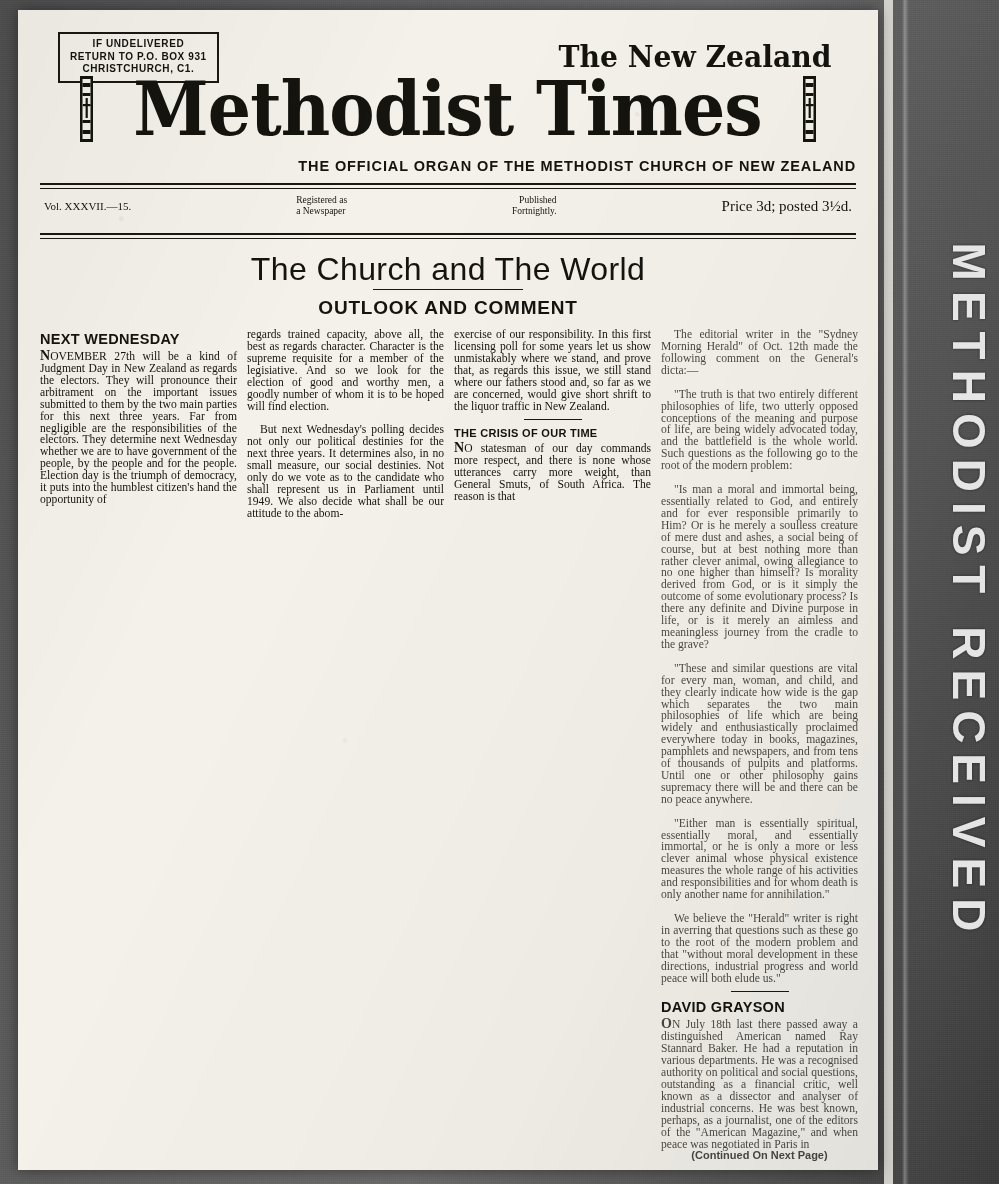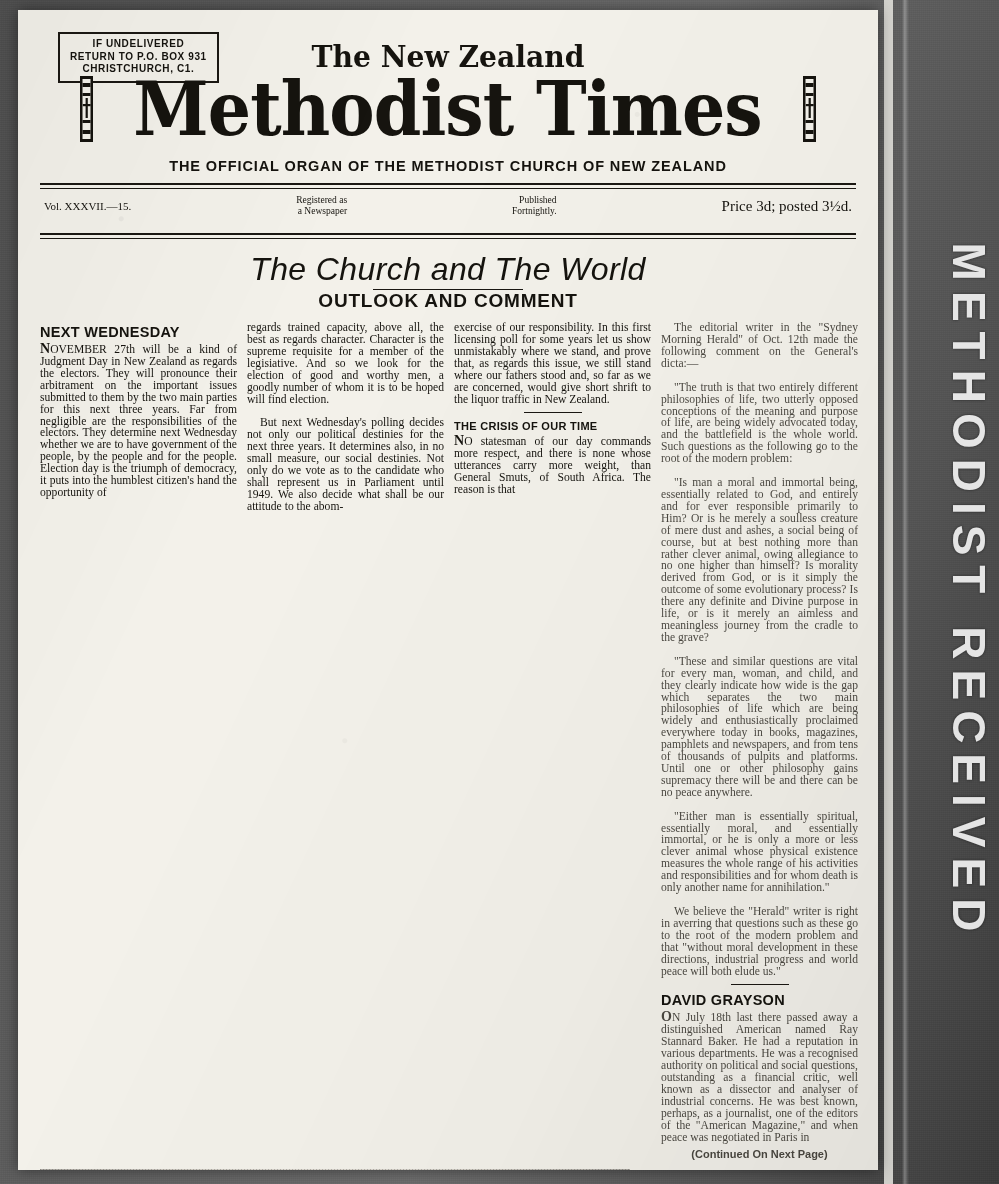--- a/index.html
+++ b/index.html
@@ -118,21 +118,21 @@
     line-height: 1.25;
     font-family: "Liberation Sans", sans-serif;
     font-weight: bold;
     font-size: 10px;
     letter-spacing: .6px;
     background: #f3f1ea;
   }
   #return-box div { white-space: nowrap; }
 
   
-  #masthead { text-align: center; }
+  #masthead { text-align: right; }
   #masthead-pre {
     font-family: "DejaVu Serif", serif;
     font-weight: bold;
     font-size: 30px;
     letter-spacing: 0px;
     margin-top: 16px;
     line-height: 1;
     
     transform: scaleX(.94);
   }
@@ -178,50 +178,50 @@
     display: flex;
     align-items: center;
     justify-content: space-between;
     padding: 6px 4px 7px 4px;
     font-family: "Liberation Serif", serif;
   }
   #folio .vol { font-size: 11px; }
   #folio .reg {
     font-size: 9.5px;
     line-height: 1.15;
-    text-align: right;
+    text-align: left;
   }
   #folio .place { font-size: 16px; }
   #folio .pub {
     font-size: 9.5px;
     line-height: 1.15;
     text-align: right;
   }
   #folio .price { font-size: 15px; }
 
   
   #headline-block { text-align: center; margin-top: 12px; }
   #headline {
     font-family: "Liberation Sans", sans-serif;
     font-size: 32px;
     font-weight: normal;
     letter-spacing: .4px;
-    font-style: italic;
   }
   #headline-underline {
     width: 150px;
     height: 1px;
     background: #1b1813;
     margin: 1px auto 0 auto;
   }
   #subheadline {
     font-family: "Liberation Sans", sans-serif;
     font-weight: bold;
     font-size: 19px;
     letter-spacing: .8px;
+    margin-top: 7px;
   }
 
   
   #cols-top {
     display: flex;
     gap: 10px;
     margin-top: 10px;
   }
   .col { width: 197px; flex: none; }
 
@@ -397,21 +397,21 @@
       <div class="col faded">
         <p class="body">The editorial writer in the "Sydney Morning Herald" of Oct. 12th made the following comment on the General's dicta:—</p>
         <p class="body">"The truth is that two entirely different philosophies of life, two utterly opposed conceptions of the meaning and purpose of life, are being widely advocated today, and the battlefield is the whole world. Such questions as the following go to the root of the modern problem:</p>
         <p class="body">"Is man a moral and immortal being, essentially related to God, and entirely and for ever responsible primarily to Him? Or is he merely a soulless creature of mere dust and ashes, a social being of course, but at best nothing more than rather clever animal, owing allegiance to no one higher than himself? Is morality derived from God, or is it simply the outcome of some evolutionary process? Is there any definite and Divine purpose in life, or is it merely an aimless and meaningless journey from the cradle to the grave?</p>
         <p class="body">"These and similar questions are vital for every man, woman, and child, and they clearly indicate how wide is the gap which separates the two main philosophies of life which are being widely and enthusiastically proclaimed everywhere today in books, magazines, pamphlets and newspapers, and from tens of thousands of pulpits and platforms. Until one or other philosophy gains supremacy there will be and there can be no peace anywhere.</p>
         <p class="body">"Either man is essentially spiritual, essentially moral, and essentially immortal, or he is only a more or less clever animal whose physical existence measures the whole range of his activities and responsibilities and for whom death is only another name for annihilation."</p>
         <p class="body">We believe the "Herald" writer is right in averring that questions such as these go to the root of the modern problem and that "without moral development in these directions, industrial progress and world peace will both elude us."</p>
         <div class="mini-rule"></div>
         <div class="col-head">DAVID GRAYSON</div>
         <p class="body noindent dropcap">ON July 18th last there passed away a distinguished American named Ray Stannard Baker. He had a reputation in various departments. He was a recognised authority on political and social questions, outstanding as a financial critic, well known as a dissector and analyser of industrial concerns. He was best known, perhaps, as a journalist, one of the editors of the "American Magazine," and when peace was negotiated in Paris in</p>
-        <p class="body noindent" style="text-align:center;font-family:'Liberation Sans',sans-serif;font-weight:bold;font-size:11px;margin-top:6px;">(Continued On Next Page)</p>
+        <p class="body noindent" style="text-align:center;font-family:'Liberation Sans',sans-serif;font-weight:bold;font-size:11px;margin-top:0;">(Continued On Next Page)</p>
       </div>
     </div>
 
     <div id="photo-wrap">
       <div id="photo">
         <div id="ph-sky"></div>
 
         <div id="ph-halftone"></div>
         <div id="ph-vignette"></div>
       </div>

